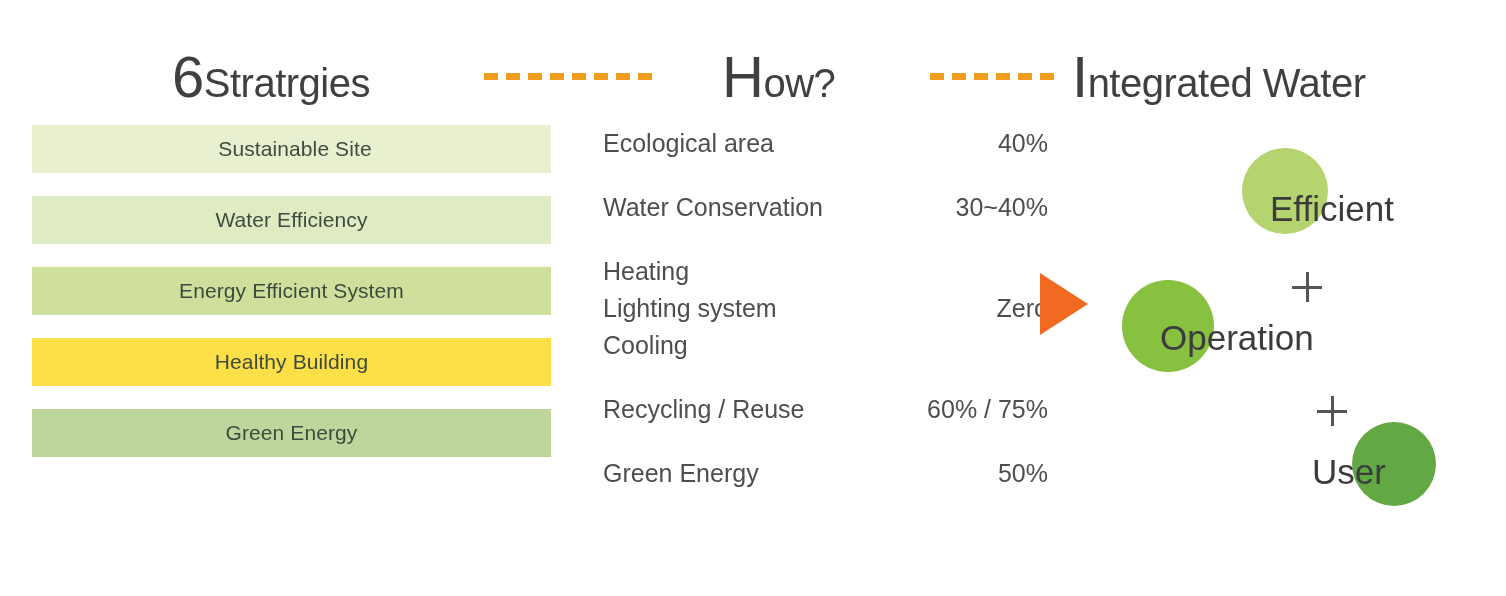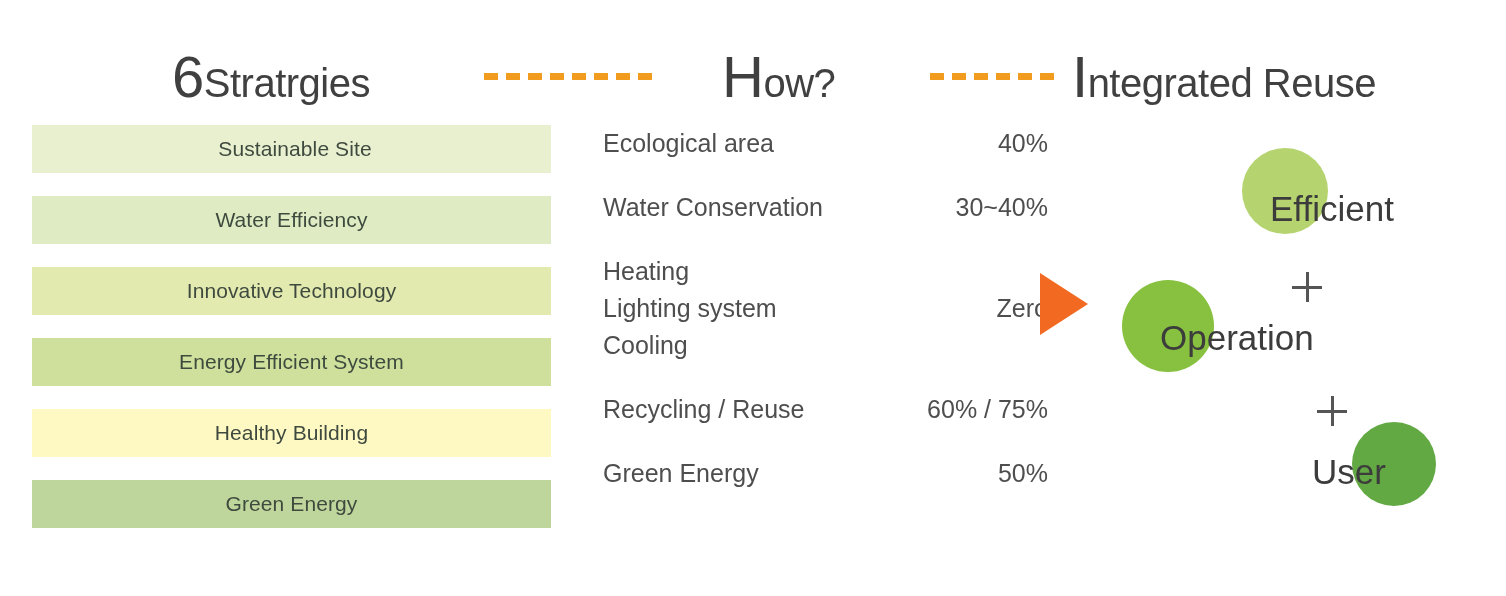--- a/index.html
+++ b/index.html
@@ -182,39 +182,36 @@
 
   <div class="dashed-rule" id="dash-left"></div>
 
   <div class="header-title" id="title-how">
     <span class="big">H</span><span class="small">ow?</span>
   </div>
 
   <div class="dashed-rule" id="dash-right"></div>
 
   <div class="header-title" id="title-integrated">
-    <span class="big">I</span><span class="small">ntegrated Reuse</span>
+    <span class="big">I</span><span class="small">ntegrated Water</span>
   </div>
 
 </div>
 
 <div id="strategy-bars">
     <div class="strategy-bar" style="background: rgb(233, 240, 207); padding-left: 7px;">
       <span class="strategy-bar-label">Sustainable Site</span>
     </div>
     <div class="strategy-bar" style="background: rgb(223, 236, 195);">
       <span class="strategy-bar-label">Water Efficiency</span>
     </div>
-    <div class="strategy-bar" style="background: rgb(227, 234, 176);">
-      <span class="strategy-bar-label">Innovative Technology</span>
-    </div>
     <div class="strategy-bar" style="background: rgb(206, 224, 156);">
       <span class="strategy-bar-label">Energy Efficient System</span>
     </div>
-    <div class="strategy-bar" style="background: #fef9c3;">
+    <div class="strategy-bar" style="background: #fde047;">
       <span class="strategy-bar-label">Healthy Building</span>
     </div>
     <div class="strategy-bar" style="background: rgb(190, 214, 155);">
       <span class="strategy-bar-label">Green Energy</span>
     </div>
   </div>
 
 <div id="measure-list">
     <div class="measure-row">
       <div class="measure-names">

